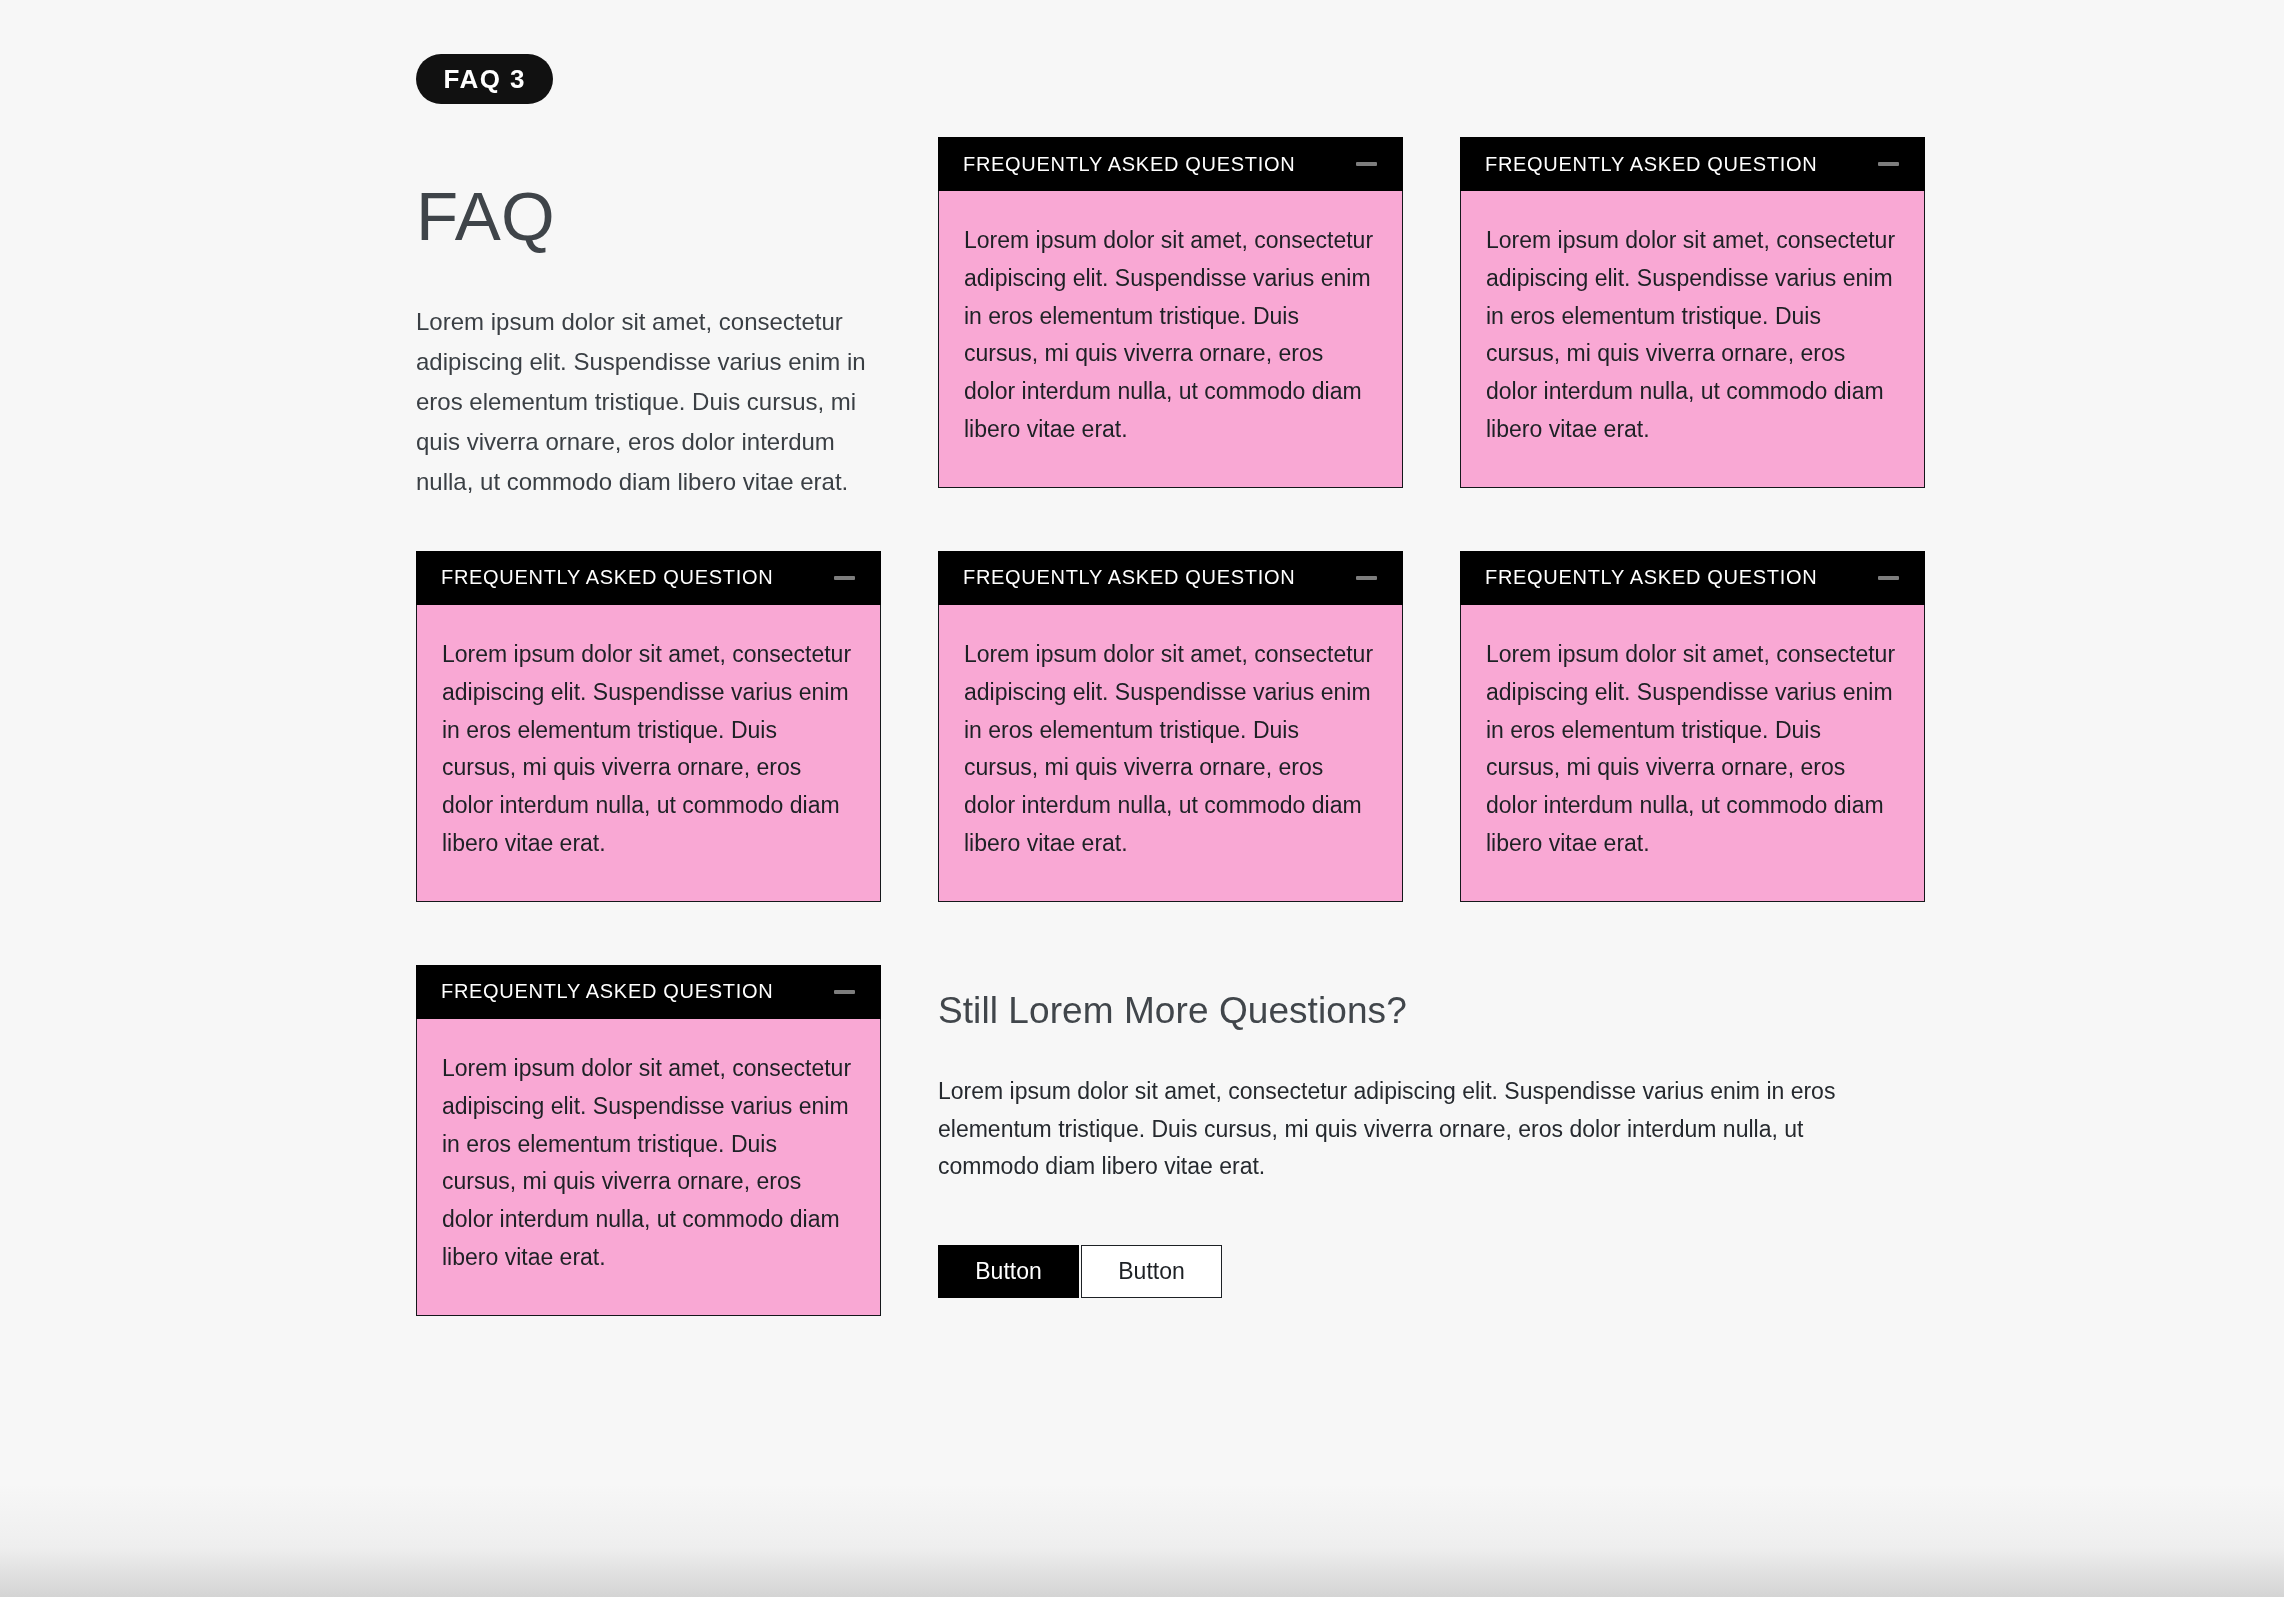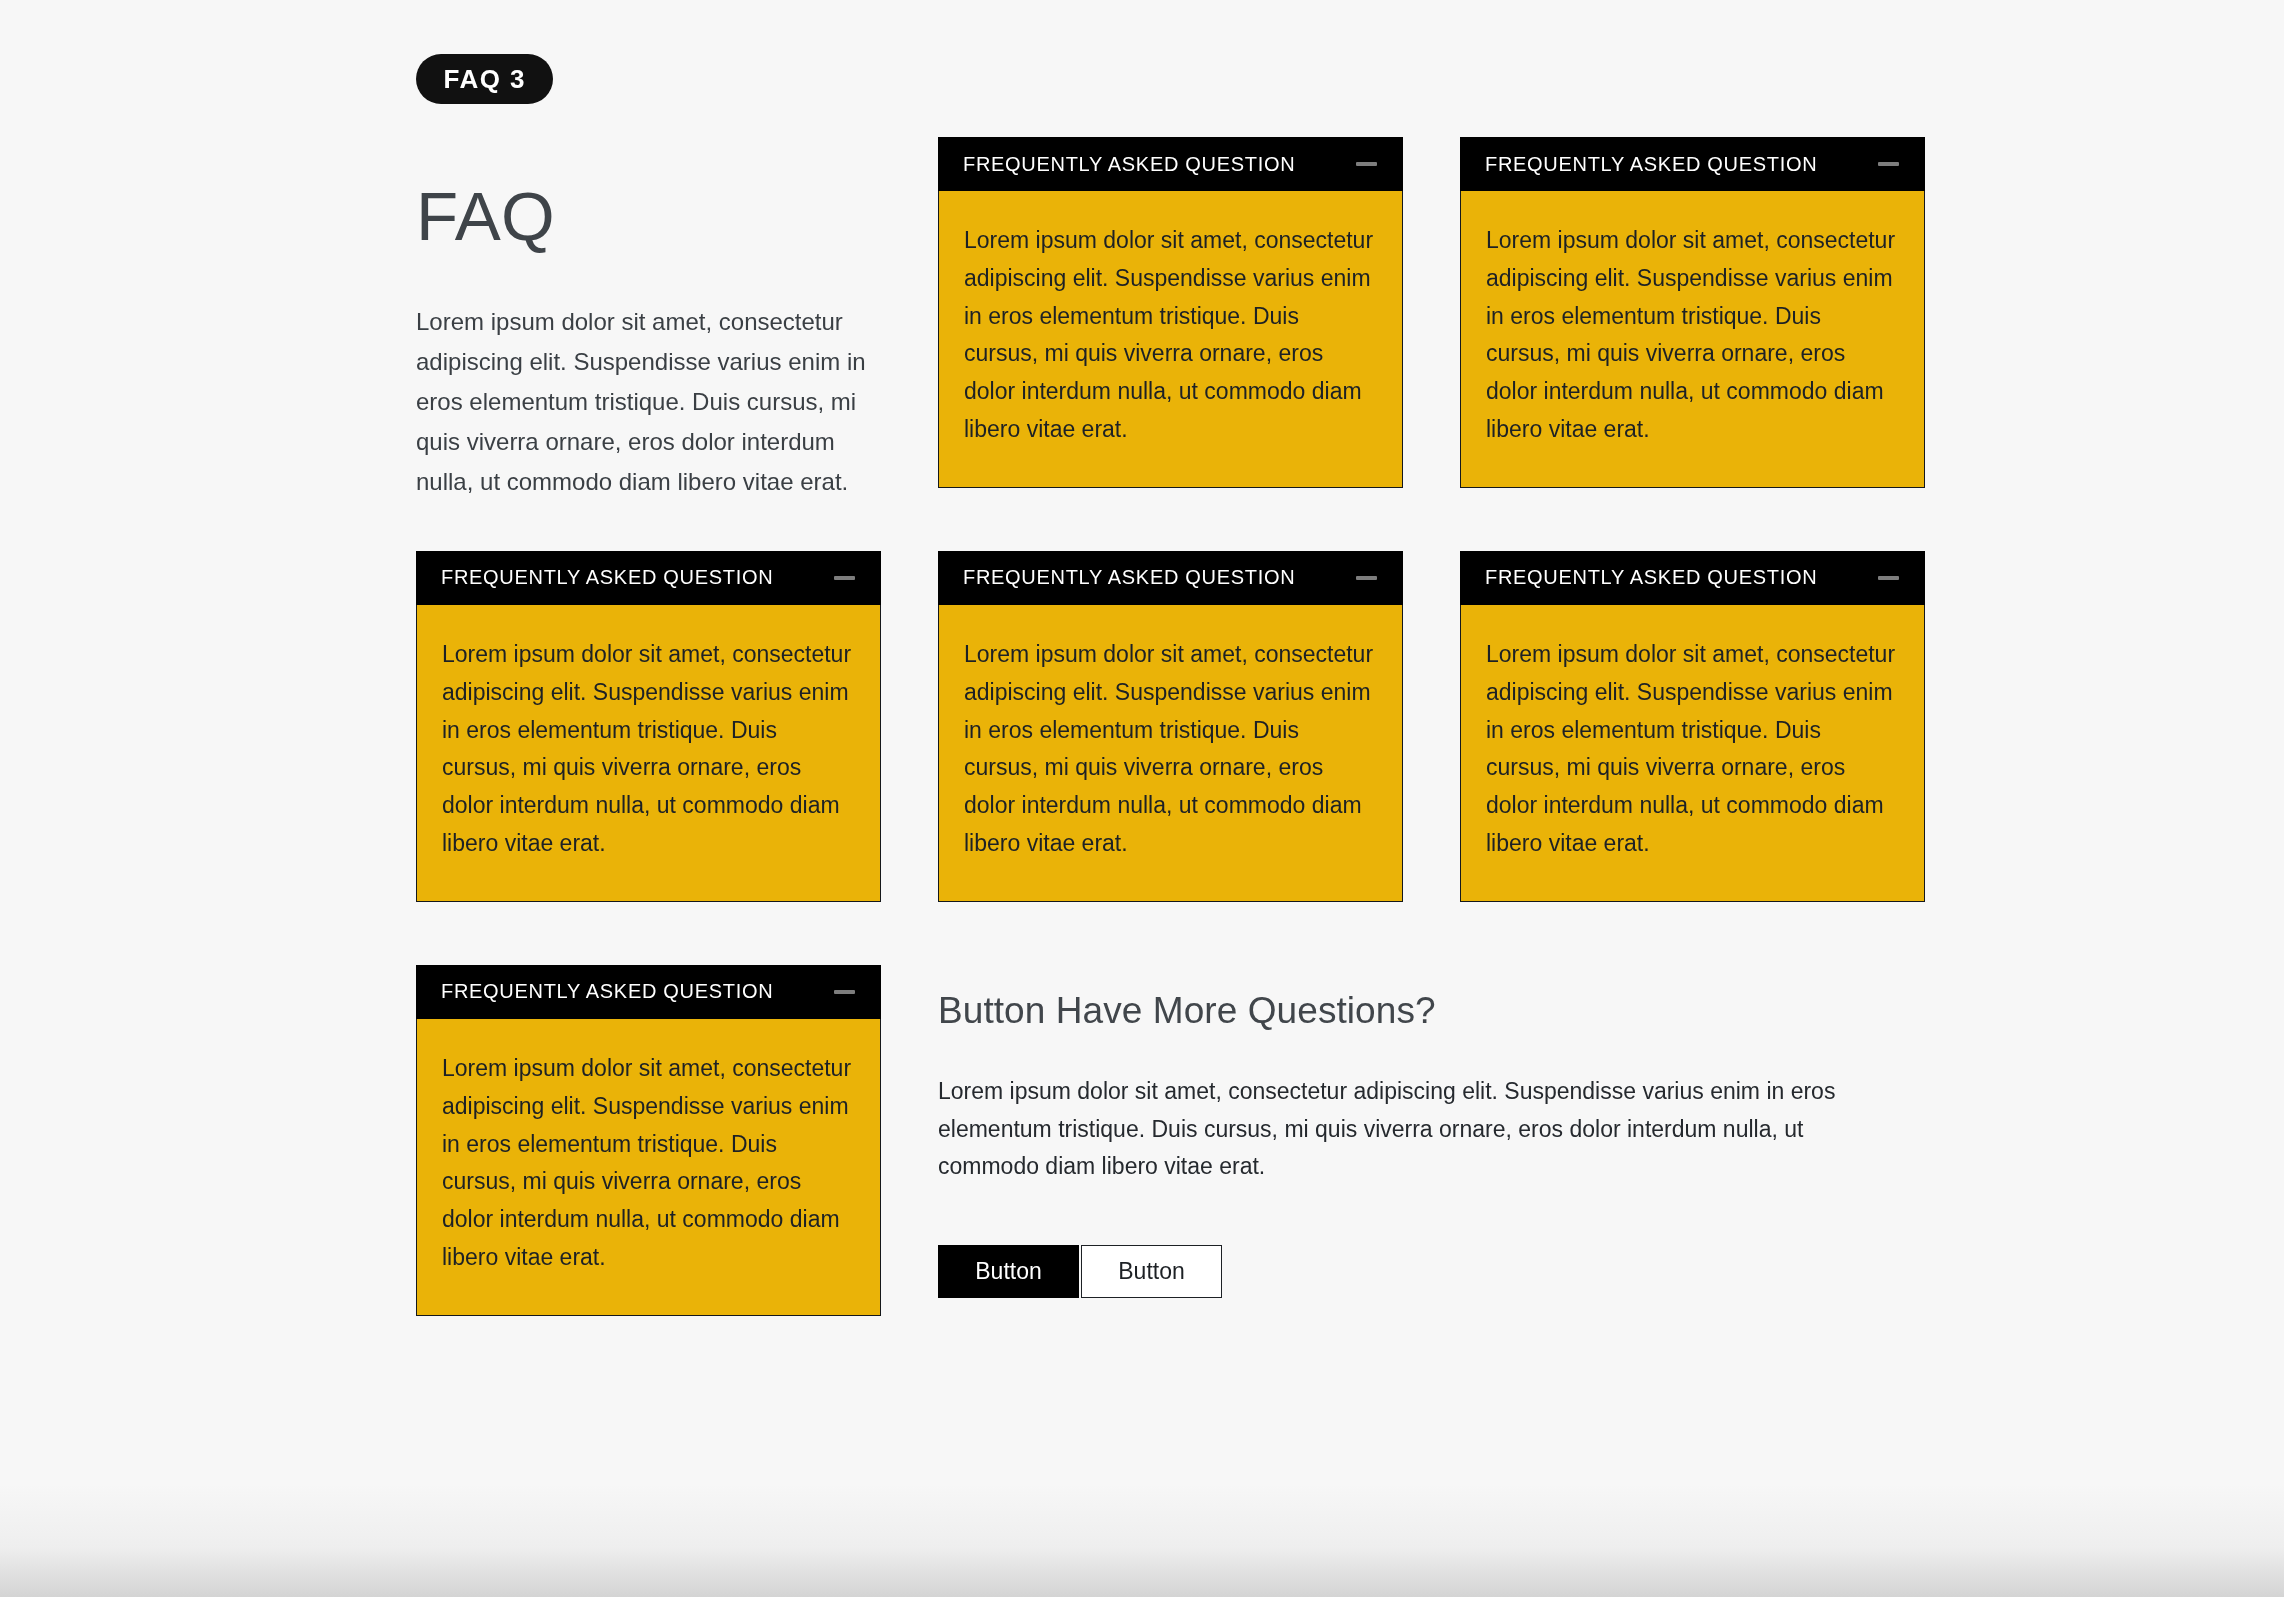--- a/index.html
+++ b/index.html
@@ -89,21 +89,21 @@
     display: grid;
     grid-template-columns: repeat(3, 465px);
     column-gap: 57px;
     row-gap: 64px;
     align-items: start;
   }
 
   .cell-empty { }
 
   .faq-card {
-    background: #eab308;
+    background: #f9a8d4;
     border: 1px solid #15181b;
     border-top: none;
     display: flex;
     flex-direction: column;
   }
 
   .faq-head {
     background: #000000;
     height: 54px;
     margin: -1px -1px 0 -1px;
@@ -278,21 +278,21 @@
         <span class="faq-toggle">
           <span class="bar"></span>
         </span>
       </div>
       <div class="faq-body">
         <p class="faq-body-text">Lorem ipsum dolor sit amet, consectetur adipiscing elit. Suspendisse varius enim in eros elementum tristique. Duis cursus, mi quis viverra ornare, eros dolor interdum nulla, ut commodo diam libero vitae erat.</p>
       </div>
     </div>
 
     <div class="cta">
-      <h2 class="cta-title">Button Have More Questions?</h2>
+      <h2 class="cta-title">Still Lorem More Questions?</h2>
       <p class="cta-text">Lorem ipsum dolor sit amet, consectetur adipiscing elit. Suspendisse varius enim in eros elementum tristique. Duis cursus, mi quis viverra ornare, eros dolor interdum nulla, ut commodo diam libero vitae erat.</p>
       <div class="cta-buttons">
         <button class="btn btn-primary">Button</button>
         <button class="btn btn-secondary">Button</button>
       </div>
     </div>
 
   </div>
 
   <div class="page-bottom-shade"></div>

